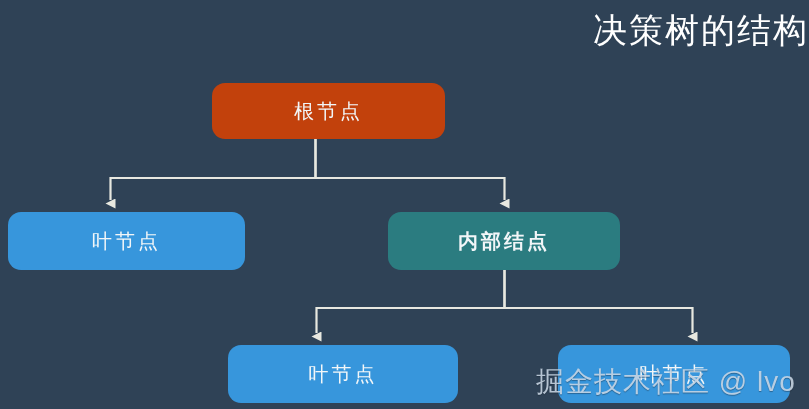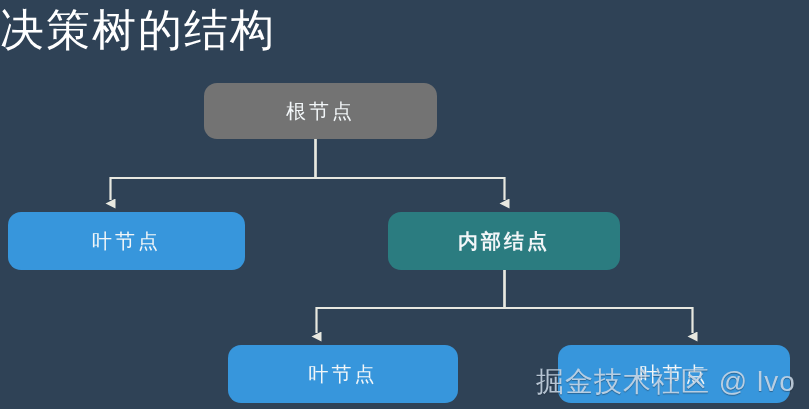--- a/index.html
+++ b/index.html
@@ -23,47 +23,47 @@
     top: 0;
     width: 809px;
     height: 409px;
     pointer-events: none;
   }
   .title {
     position: absolute;
     left: 0;
     top: 8px;
     width: 809px;
-    text-align: left;
+    text-align: right;
     color: #ffffff;
-    font-size: 44px;
+    font-size: 34px;
     line-height: 44px;
     letter-spacing: 2px;
     font-weight: 400;
     white-space: nowrap;
   }
   .node {
     position: absolute;
     border-radius: 13px;
     display: flex;
     align-items: center;
     justify-content: center;
     color: #f2f6f8;
     font-size: 20px;
     letter-spacing: 3px;
     line-height: 1;
     white-space: nowrap;
     box-sizing: border-box;
   }
   .node-root {
-    left: 204px;
+    left: 212px;
     top: 83px;
     width: 233px;
     height: 56px;
-    background: #737373;
+    background: #c2410c;
   }
   .node-leaf-1 {
     left: 8px;
     top: 212px;
     width: 237px;
     height: 58px;
     background: #3796dc;
   }
   .node-internal {
     left: 388px;

